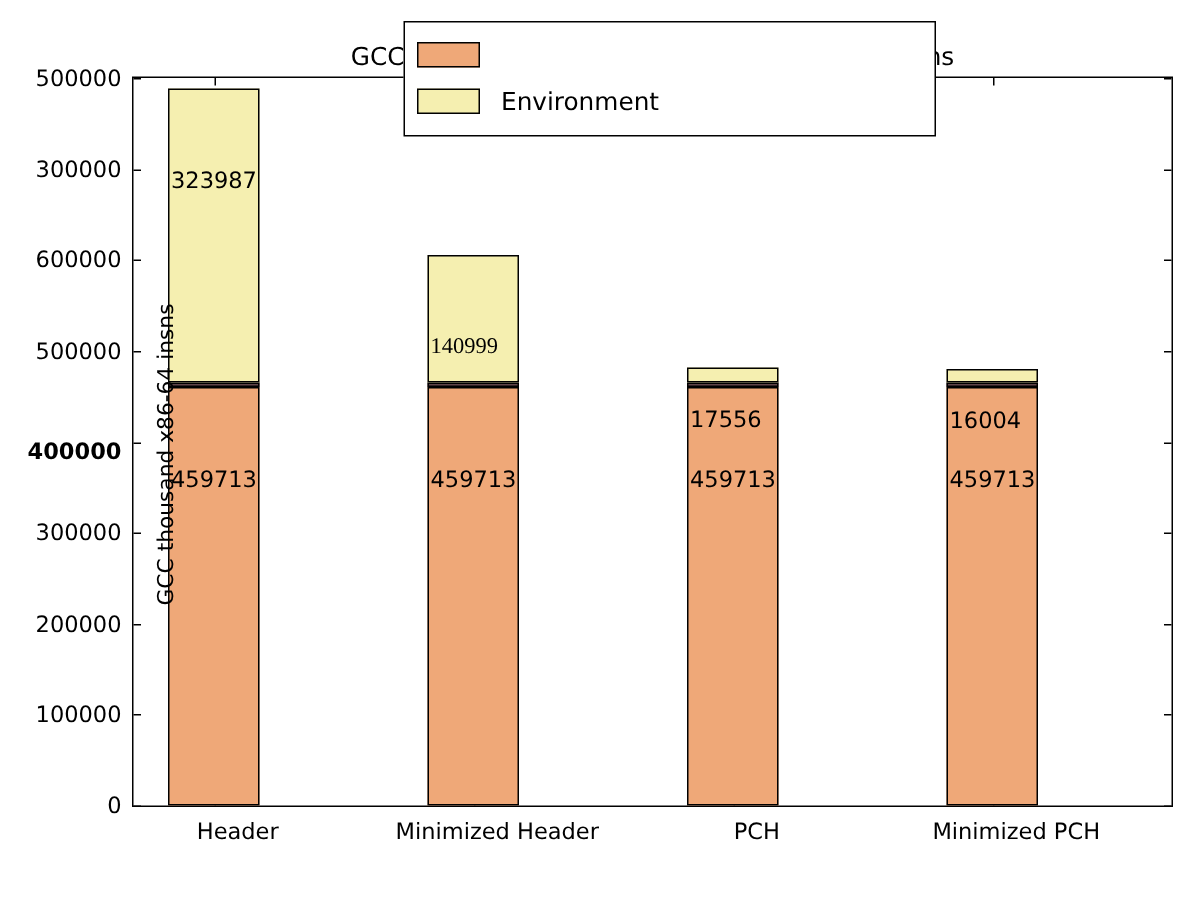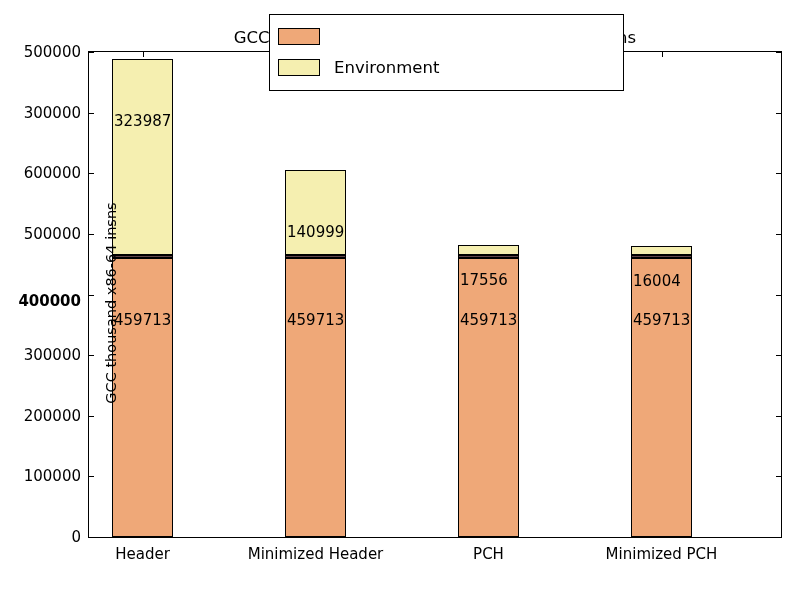--- a/index.html
+++ b/index.html
@@ -86,20 +86,21 @@
 
   
   .xtick {
     position: absolute;
     top: 100%;
     margin-top: 8px;
     font-size: 15px;
     color: #000000;
     white-space: nowrap;
     transform: translateX(-50%);
+    margin-left: 16px;
   }
   .xtick-mark {
     position: absolute;
     bottom: 0;
     width: 1px;
     height: 5px;
     background: #000000;
   }
   .xtick-mark-top {
     position: absolute;
@@ -226,21 +227,21 @@
           <div class="bar-value" style="top: 228.299px;">459713</div>
           <div class="bar-seg seg-parse" style="top: 203.268px; height: 3.03125px;"></div>
           <div class="bar-seg seg-env" style="top: 6.85062px; height: 196.417px;"></div>
           <div class="bar-value" style="top: 28.8506px;">323987</div>
         </div>
         <div class="bar-group" style="left: 196px; width: 61px; height: 485px;">
           <div class="bar-seg seg-opt" style="top: 206.299px; height: 278.701px;"></div>
           <div class="bar-value" style="top: 228.299px;">459713</div>
           <div class="bar-seg seg-parse" style="top: 203.268px; height: 3.03125px;"></div>
           <div class="bar-seg seg-env" style="top: 117.787px; height: 85.4806px;"></div>
-          <div class="bar-value" style="top: 139.787px;">140999</div>
+          <div class="bar-value" style="top: 139.787px; font-family: Liberation Serif, serif;">140999</div>
         </div>
         <div class="bar-group" style="left: 369px; width: 61px; height: 485px;">
           <div class="bar-seg seg-opt" style="top: 206.299px; height: 278.701px;"></div>
           <div class="bar-value" style="top: 228.299px;">459713</div>
           <div class="bar-seg seg-parse" style="top: 203.268px; height: 3.03125px;"></div>
           <div class="bar-seg seg-env" style="top: 192.624px; height: 10.6433px;"></div>
           <div class="bar-value" style="top: 187.624px;">17556</div>
         </div>
         <div class="bar-group" style="left: 542px; width: 61px; height: 485px;">
           <div class="bar-seg seg-opt" style="top: 206.299px; height: 278.701px;"></div>

